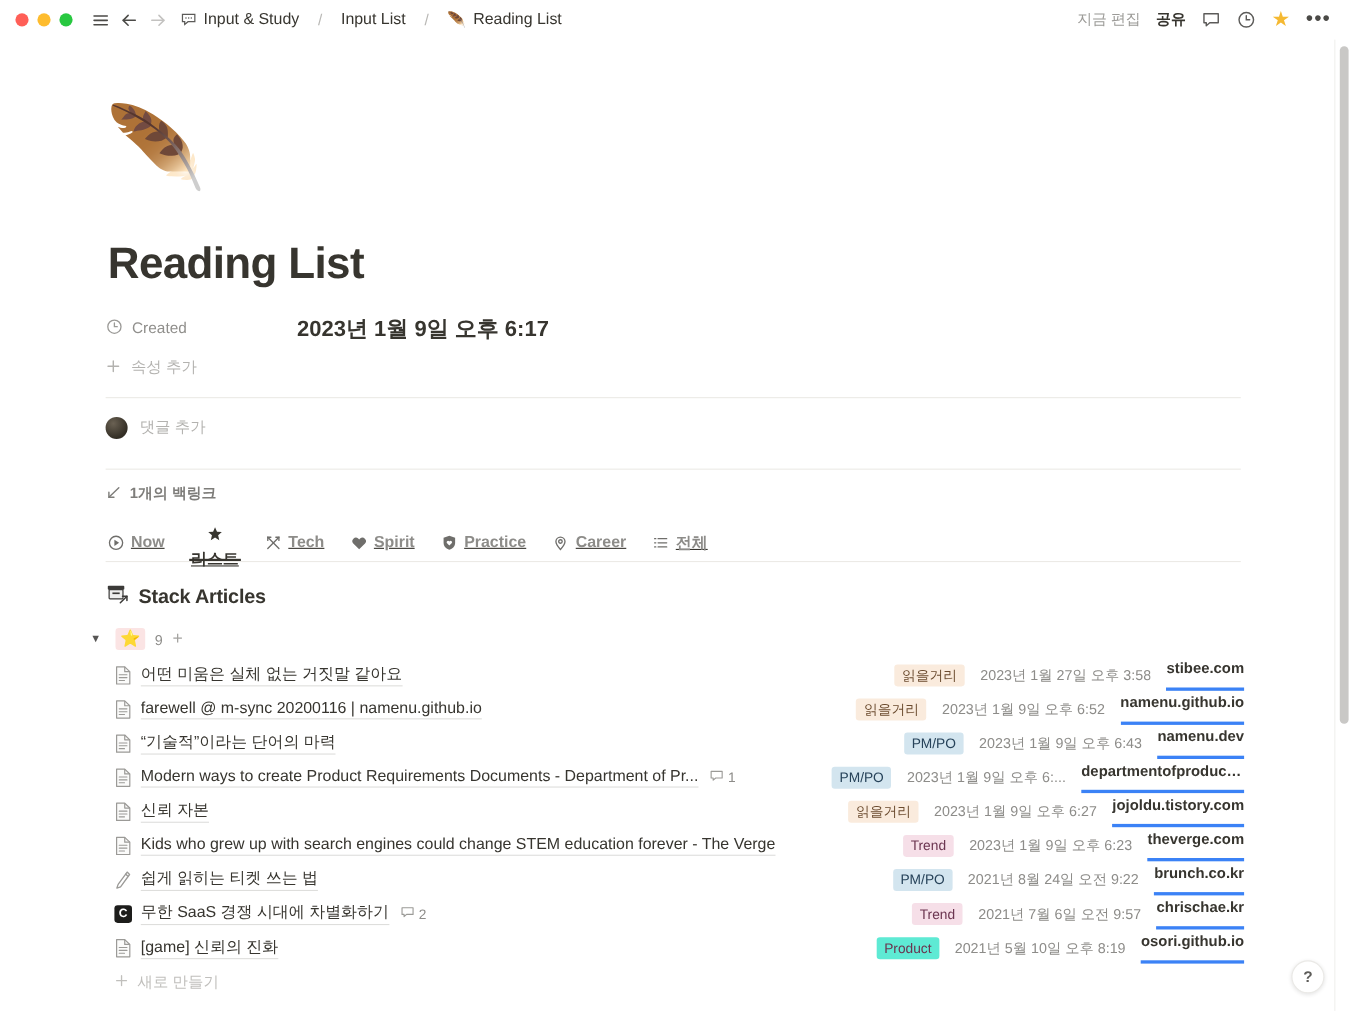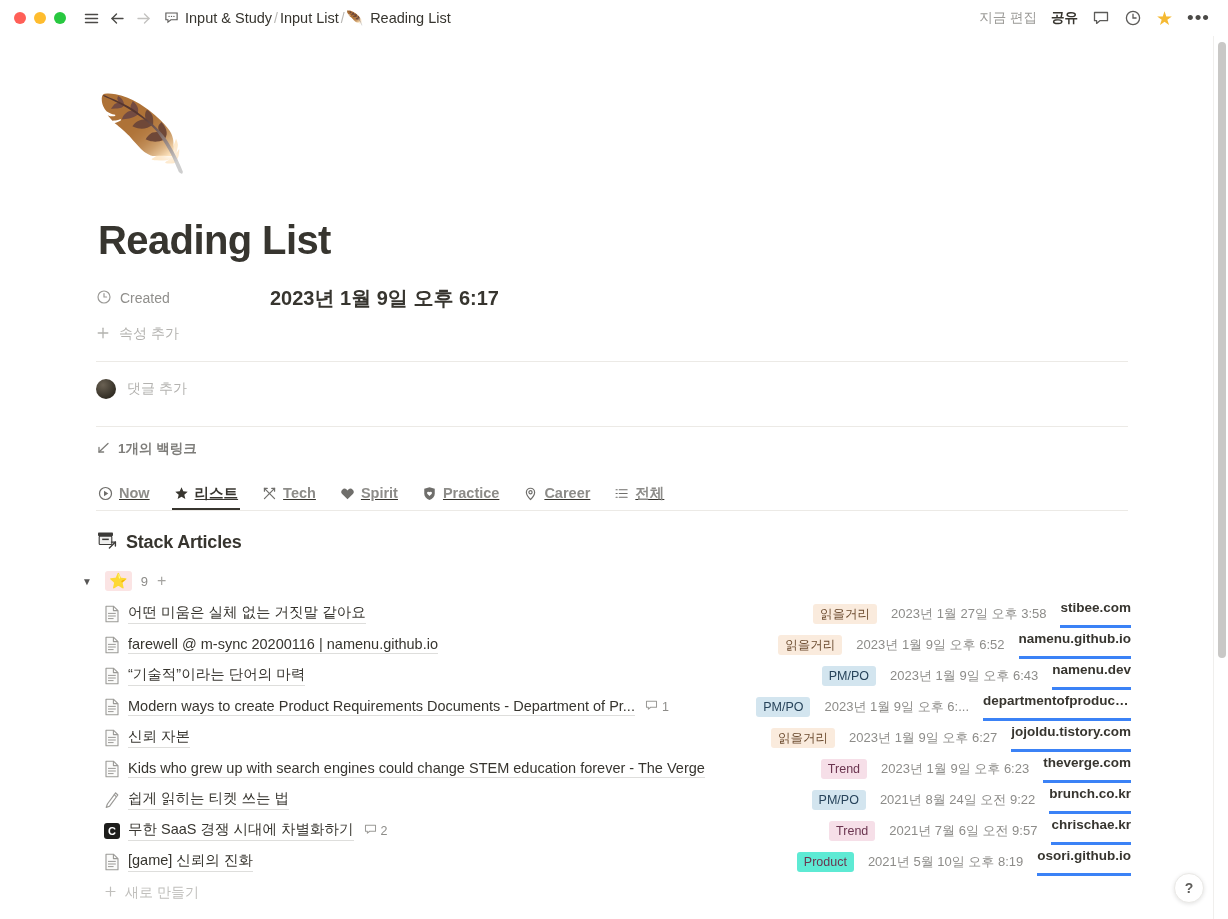--- a/index.html
+++ b/index.html
@@ -29,21 +29,21 @@
 
   .chrome-icon {
     width: 26px; height: 26px;
     display: flex; align-items: center; justify-content: center;
     color: #4b4a47;
   }
   .chrome-icon.disabled { color: #c3c2c0; }
   .hamburger { margin-left: 12px; }
 
   .breadcrumb {
-    display: flex; align-items: center; gap: 2px;
+    display: flex; align-items: center; gap: 17px;
     margin-left: 8px;
     font-size: 14.5px;
     color: #37352f;
   }
   .bc-sep { color: #b9b8b5; font-size: 14px; }
   .bc-item { display: flex; align-items: center; gap: 6px; white-space: nowrap; }
   .bc-emoji { font-size: 14px; line-height: 1; }
 
   .titlebar-right {
     margin-left: auto;
@@ -144,21 +144,21 @@
   .tab {
     display: flex; align-items: center; gap: 6px;
     height: 32px;
     padding: 0 2px;
     font-size: 14.5px; font-weight: 600;
     color: #8d8c89;
     border-bottom: 2px solid transparent;
     cursor: pointer;
     white-space: nowrap;
   }
-  .tab.active { color: #37352f; border-bottom-color: #37352f; }
+  .tab.active { color: #37352f; border-bottom-color: #37352f; flex-direction: column; }
   .tab .t-ico { display: flex; align-items: center; justify-content: center; color: #6f6e6b; }
   .tab.active .t-ico { color: #37352f; }
 
   
   .section-head {
     display: flex; align-items: center; gap: 8px;
     margin: 18px 0 8px 0;
     font-size: 18px; font-weight: 700; letter-spacing: -0.2px;
   }
 

